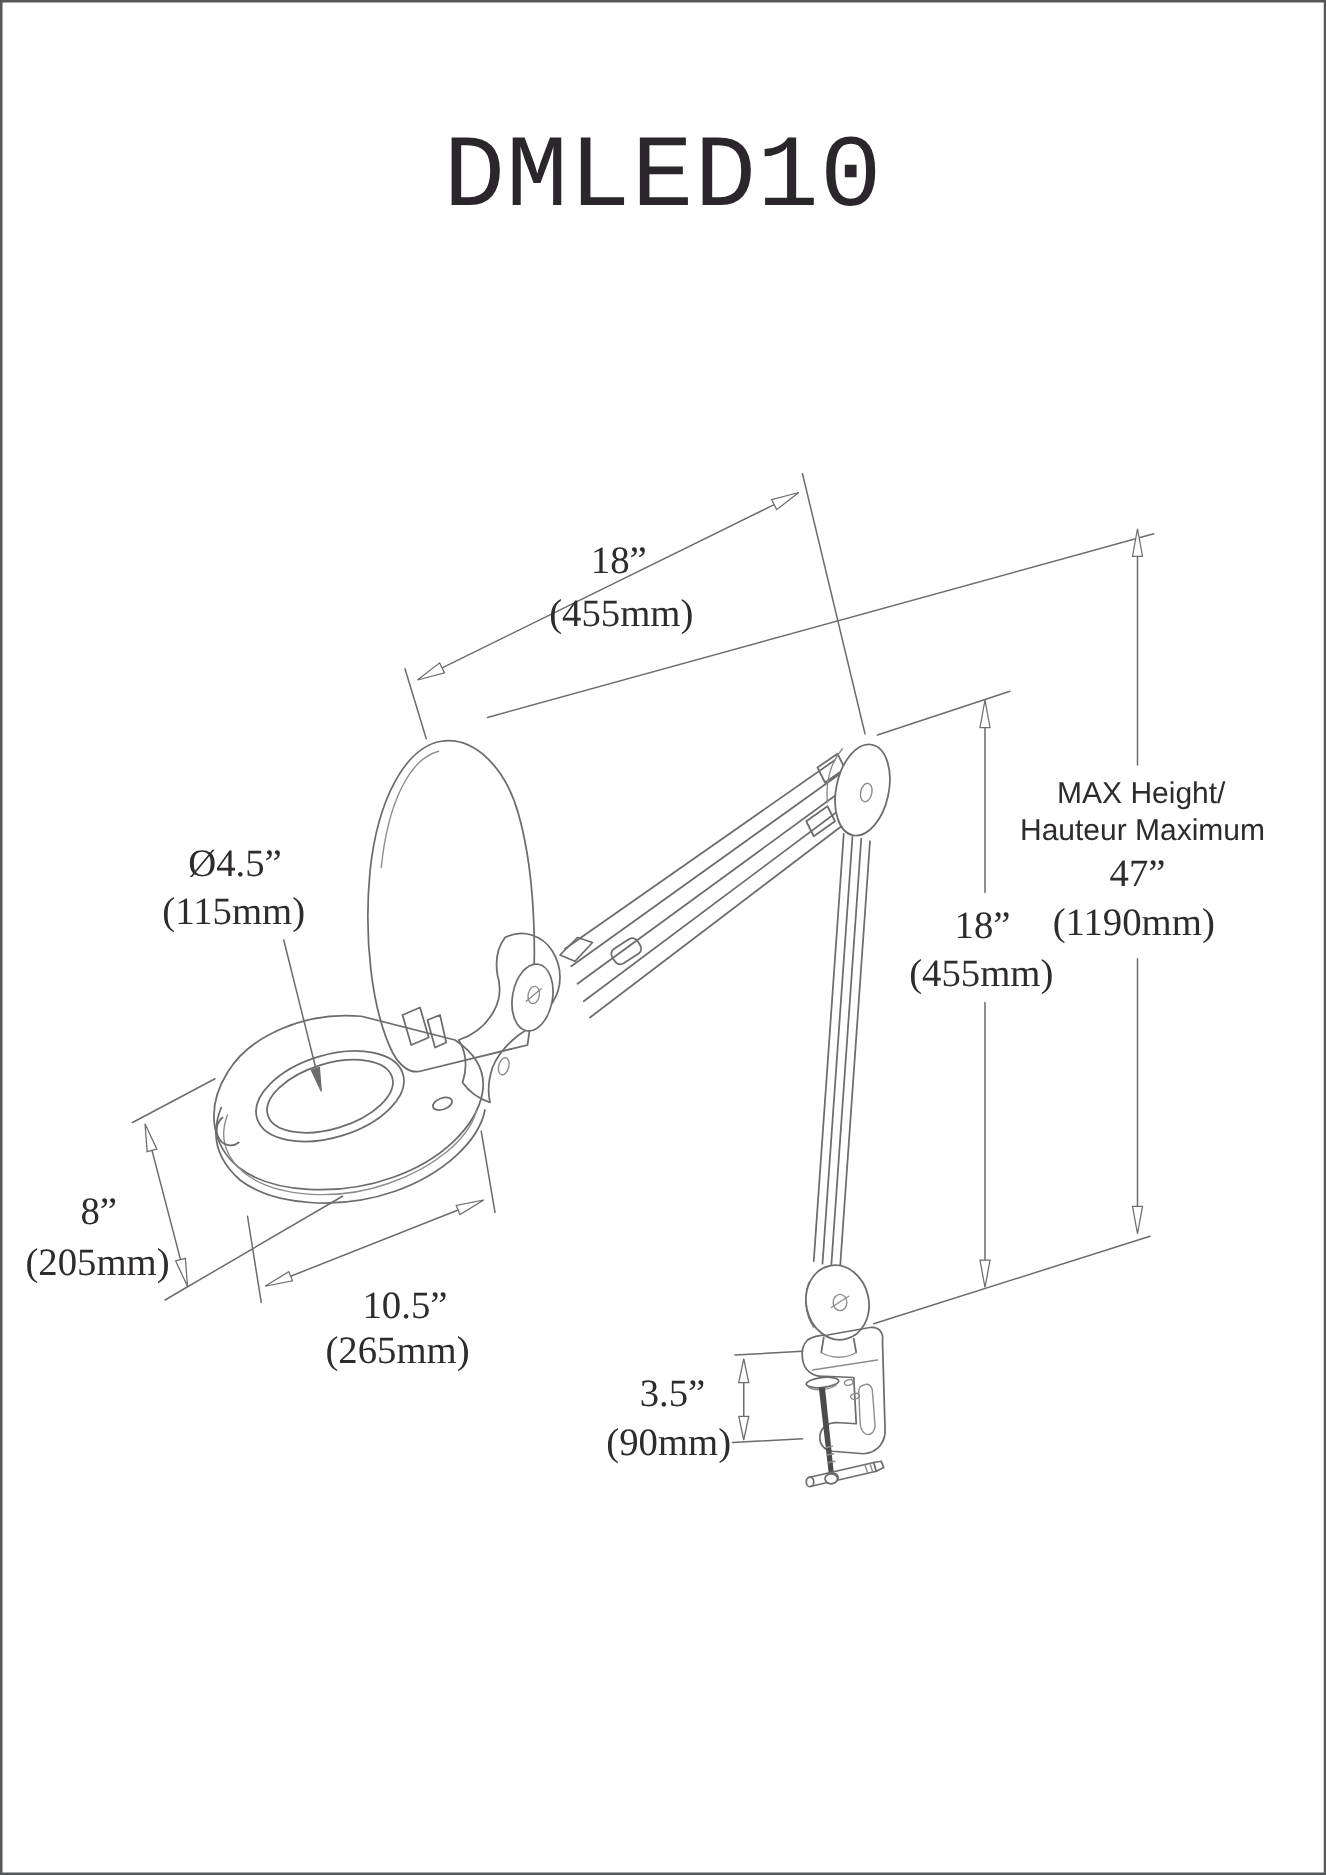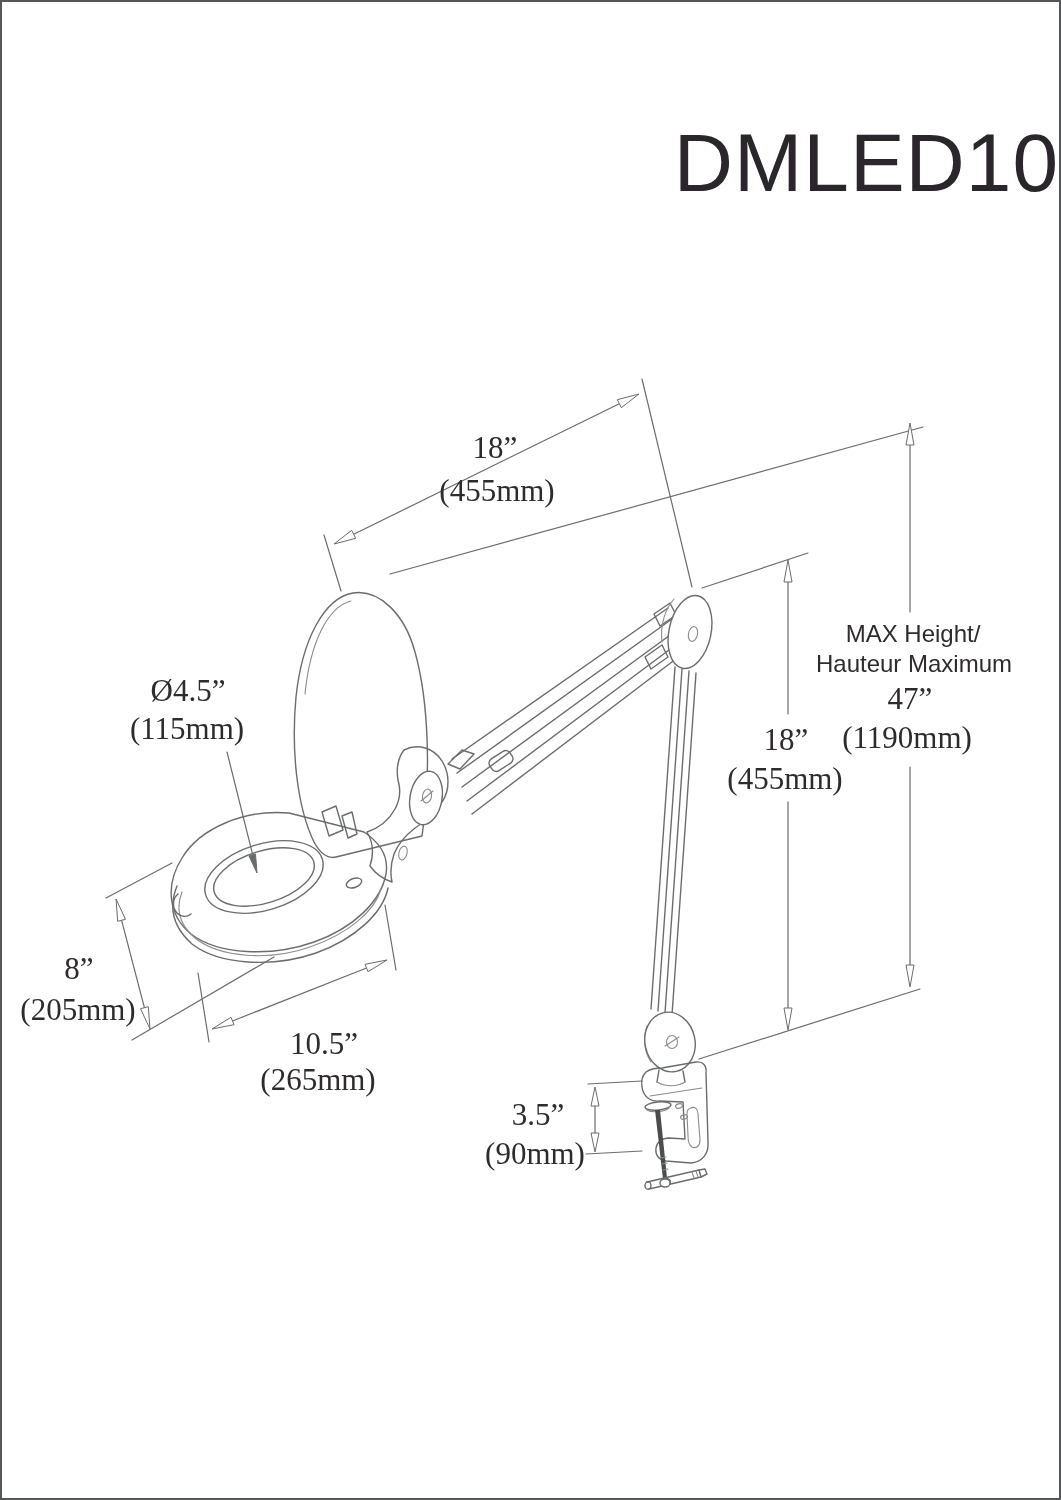--- a/index.html
+++ b/index.html
@@ -7,23 +7,23 @@
     position:relative;
     width:1061px;height:1500px;
     margin:0 auto;
     background:#ffffff;
     border:2px solid #55575a;
     box-sizing:border-box;
     overflow:hidden;
     font-family:"Liberation Sans", sans-serif;
   }
   .title{
-    position:absolute;top:120px;left:0;width:100%;
-    text-align:right;
-    font-family:Liberation Sans, sans-serif;
+    position:absolute;top:100px;left:0;width:100%;
+    text-align:center;
+    font-family:Liberation Mono, monospace;
     font-size:82px;font-weight:400;letter-spacing:1px;
     color:#2a262b;line-height:1;
   }
   svg.drawing{position:absolute;top:0;left:0;}
   .art{stroke:#6a6c6e;stroke-width:1.4;fill:none;stroke-linecap:round;stroke-linejoin:round;}
   .art2{stroke:#8a8c8e;stroke-width:1.1;fill:none;stroke-linecap:round;stroke-linejoin:round;}
   .dim{stroke:#6a6c6e;stroke-width:1.2;fill:none;stroke-linecap:round;}
   .ah{fill:#ffffff;stroke:#6a6c6e;stroke-width:1;stroke-linejoin:miter;}
   .ahs{fill:#6a6c6e;stroke:#6a6c6e;stroke-width:1;}
   .wf{fill:#ffffff;stroke:#6a6c6e;stroke-width:1.4;}

